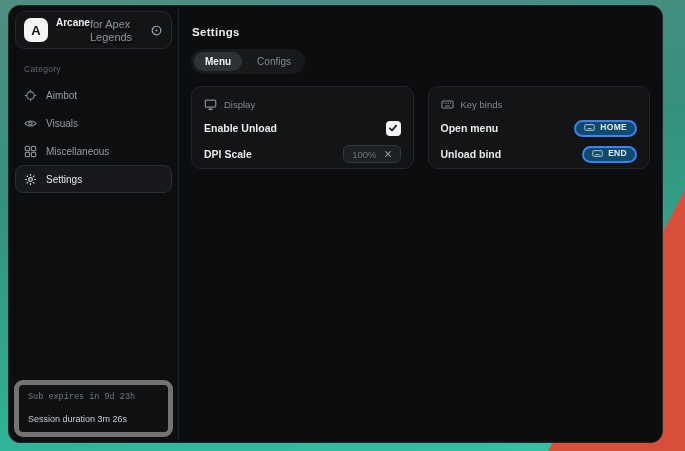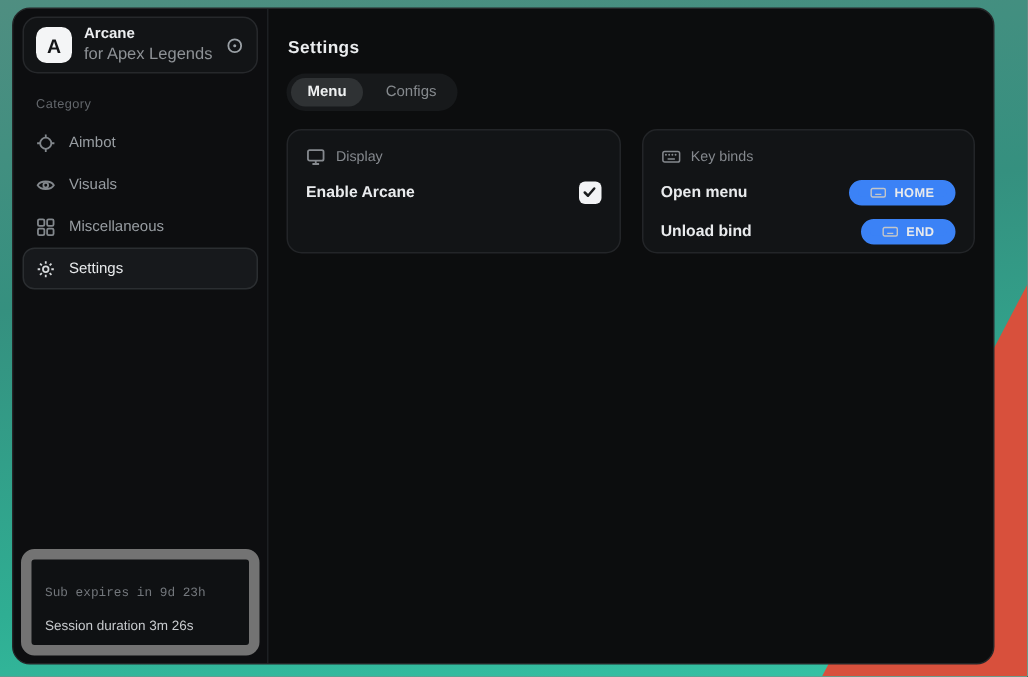--- a/index.html
+++ b/index.html
@@ -11,49 +11,49 @@
   }
   .bg-red{position:absolute;inset:0;background:#d8503c;clip-path:polygon(80% 100%,100% 42%,100% 100%);}
   .window{
     position:absolute;left:8px;top:5px;width:655px;height:438px;box-sizing:border-box;
     background:#0c0d0e;border:1px solid #242628;border-radius:12px;display:flex;overflow:hidden;
   }
   
   .sidebar{flex:0 0 170px;width:170px;box-sizing:border-box;border-right:1px solid #1d2023;position:relative;padding:5px 6px;background:#0d0e10;}
   .sidebar-header{height:38px;box-sizing:border-box;background:#121416;border:1px solid #26282b;border-radius:10px;display:flex;align-items:center;gap:8px;padding:0 8px;}
   .logo{width:24px;height:24px;border-radius:7px;background:#f4f5f6;color:#141517;font-weight:700;font-size:13px;display:flex;align-items:center;justify-content:center;flex:0 0 24px;}
-  .app-titles{display:flex;flex-direction:column;line-height:1.15;}
+  .app-titles{display:flex;line-height:1.15;text-decoration:underline;}
   .app-name{font-size:10px;font-weight:700;color:#eceef0;}
   .app-sub{font-size:11px;color:#8e9296;margin-top:1px;}
   .scope-btn{margin-left:auto;color:#9aa0a5;display:flex;cursor:pointer;}
   .category{font-size:8.5px;color:#63676c;margin:15px 0 7px 9px;letter-spacing:.3px;}
   .nav-item{display:flex;align-items:center;gap:9px;height:28px;padding:0 8px;border-radius:8px;color:#989da2;font-size:10px;border:1px solid transparent;box-sizing:border-box;cursor:pointer;}
   .nav-item .nicon{display:flex;color:#82878c;}
   .nav-item.active{background:#17191c;border-color:#2b2e31;color:#e7e9eb;}
   .nav-item.active .nicon{color:#d5d8da;}
-  .sidebar-footer{position:absolute;left:5px;right:5px;bottom:5px;box-sizing:border-box;background:#0f1113;border:7px solid #737373;border-radius:9px;padding:17px 9px 8px;}
+  .sidebar-footer{position:absolute;left:5px;right:5px;bottom:5px;box-sizing:border-box;background:#0f1113;border:5px solid #737373;border-radius:9px;padding:7px 9px 8px;}
   .sub-line{font-family:"Liberation Mono",monospace;font-size:8.5px;color:#73777c;white-space:nowrap;}
   .session-line{font-size:9px;color:#c7cacd;margin-top:12px;white-space:nowrap;}
   
   .main{flex:1;box-sizing:border-box;padding:13px 12px 0 12px;}
   .page-title{font-size:11.5px;font-weight:700;color:#eaecee;margin:7px 0 11px 1px;letter-spacing:.3px;}
   .tabs{display:inline-flex;align-items:center;background:#17191b;border-radius:14px;padding:3px;gap:4px;}
   .tab{font-size:10px;color:#85898d;padding:4px 11px;border-radius:11px;cursor:pointer;}
   .tab.active{background:#2f3234;color:#eff1f2;font-weight:600;}
   .cards{display:flex;gap:14px;margin-top:12px;}
   .card{flex:1;box-sizing:border-box;background:#121416;border:1px solid #232528;border-radius:10px;padding:9px 12px 2px;}
   .card-header{display:flex;align-items:center;gap:7px;color:#85898e;font-size:9.5px;margin:2px 0 5px;}
   .card-header .cicon{display:flex;color:#85898e;}
   .row{display:flex;align-items:center;justify-content:space-between;height:24px;margin-top:2px;}
   .row-label{font-size:10.5px;font-weight:600;color:#e9ebed;}
   .checkbox{width:15px;height:15px;background:#f2f3f5;border-radius:4px;display:flex;align-items:center;justify-content:center;color:#1a1c1e;cursor:pointer;}
   .dpi-control{display:flex;align-items:center;gap:7px;background:#1e2124;border:1px solid #33363a;border-radius:6px;height:18px;padding:0 8px;box-sizing:border-box;cursor:text;}
   .dpi-value{font-size:9.5px;color:#6e7276;}
   .dpi-clear{display:flex;color:#94989c;cursor:pointer;}
-  .key-btn{display:flex;align-items:center;gap:5px;background:#3b82f6;border:6px solid #3b82f6;border-radius:9px;height:17px;padding:0 8px;box-sizing:border-box;color:#e8eaec;font-size:8.5px;font-weight:700;letter-spacing:.3px;cursor:pointer;}
+  .key-btn{display:flex;align-items:flex-start;gap:5px;background:#0c4a6e;border:2px solid #3b82f6;border-radius:9px;height:17px;padding:0 8px;box-sizing:border-box;color:#e8eaec;font-size:8.5px;font-weight:700;letter-spacing:.3px;cursor:pointer;}
   .key-btn .kicon{display:flex;color:#c3c6c9;}
   svg{display:block;}
 </style>
 </head>
 <body>
 
 <div class="bg-red"></div>
 
 <div class="window">
 
@@ -144,30 +144,42 @@
             <svg width="13" height="13" viewBox="0 0 14 14" fill="none" stroke="currentColor" stroke-width="1.3">
               <rect x="1.4" y="2.2" width="11.2" height="7.6" rx="1.2"></rect>
               <line x1="7" y1="9.8" x2="7" y2="12"></line>
                 <line x1="4.6" y1="12.2" x2="9.4" y2="12.2"></line>
             </svg>
           </span>
           <span>Display</span>
         </div>
 
         <div class="row">
-          <span class="row-label">Enable Arcane</span>
+          <span class="row-label">Enable Unload</span>
           <span class="checkbox">
             <span>
               <svg width="10" height="10" viewBox="0 0 12 12" fill="none" stroke="currentColor" stroke-width="2" stroke-linecap="round" stroke-linejoin="round">
                 <polyline points="2.2,6.4 4.8,9 9.8,3.2"></polyline>
               </svg>
             </span>
           </span>
         </div>
 
+        <div class="row">
+          <span class="row-label">DPI Scale</span>
+          <span class="dpi-control">
+            <span class="dpi-value">100%</span>
+            <span class="dpi-clear">
+              <svg width="8" height="8" viewBox="0 0 12 12" fill="none" stroke="currentColor" stroke-width="1.6" stroke-linecap="round">
+                <line x1="2.5" y1="2.5" x2="9.5" y2="9.5"></line>
+                  <line x1="9.5" y1="2.5" x2="2.5" y2="9.5"></line>
+              </svg>
+            </span>
+          </span>
+        </div>
       </div>
 
       <div class="card">
         <div class="card-header">
           <span class="cicon">
             <svg width="13" height="13" viewBox="0 0 14 14" fill="none" stroke="currentColor" stroke-width="1.1">
               <rect x="1" y="3.2" width="12" height="7.6" rx="1.3"></rect>
               <path d="M3.2 5.6h.01M5.5 5.6h.01M7.8 5.6h.01M10.1 5.6h.01" stroke-linecap="round" stroke-width="1.4"></path>
               <line x1="4.4" y1="8.6" x2="9.6" y2="8.6"></line>
             </svg>

